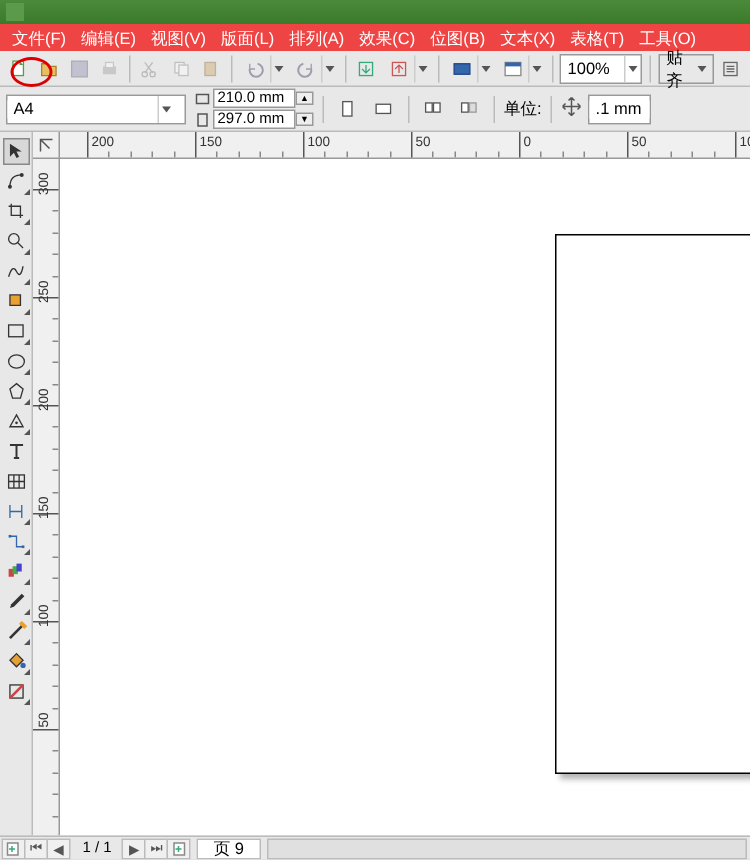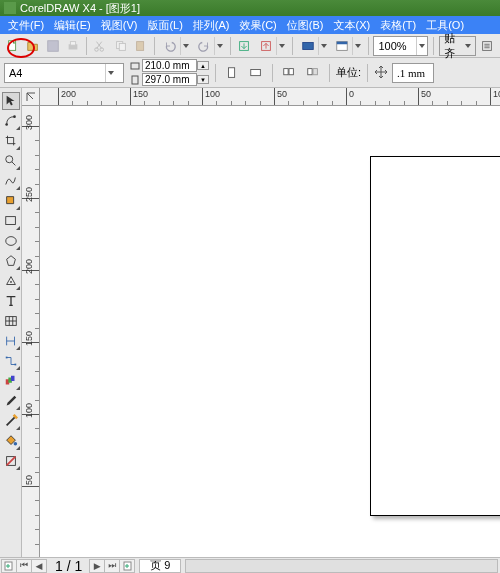--- a/index.html
+++ b/index.html
@@ -1,19 +1,19 @@
 <!DOCTYPE html>
 <html><head>
 <meta charset="utf-8">
 <style>
 * { box-sizing: border-box; margin: 0; padding: 0; font-family: "Microsoft YaHei", Tahoma, sans-serif; font-size: 11px; }
 body { background: #c0c0c0; width: 500px; height: 573px; overflow: hidden; position: relative; }
 .titlebar { background: linear-gradient(#4a8a3a, #3a7a2a); height: 16px; display: flex; align-items: center; padding: 0 4px; color: #fff; }
 .titlebar .icon { width: 12px; height: 12px; background: #5a9a4a; margin-right: 4px; display:inline-block; }
-.menubar { background: #3b82f6; height: 18px; display: flex; align-items: center; padding: 0 4px; gap: 2px; }
+.menubar { background: #ef4444; height: 18px; display: flex; align-items: center; padding: 0 4px; gap: 2px; }
 .menubar .mitem { color: #fff; padding: 0 4px; cursor: pointer; white-space: nowrap; }
 .toolbar1 { background: #e8e8e8; height: 24px; display: flex; align-items: center; padding: 2px 4px; gap: 3px; border-bottom: 1px solid #bbb; }
 .toolbar2 { background: #e8e8e8; height: 30px; display: flex; align-items: center; padding: 2px 4px; gap: 4px; border-bottom: 1px solid #bbb; }
 .tbtn { width: 20px; height: 20px; border: 1px solid transparent; display: flex; align-items: center; justify-content: center; cursor: pointer; color: #444; }
 .tbtn svg { width: 14px; height: 14px; }
 .sep { width: 1px; height: 18px; background: #bbb; margin: 0 2px; }
 .dd { display: flex; align-items: center; }
 .dd-btn { width: 11px; height: 18px; border-left: 1px solid #ccc; display:flex; align-items:center; justify-content:center; cursor:pointer; }
 .dd-btn::after { content: ""; border-left: 3px solid transparent; border-right: 3px solid transparent; border-top: 4px solid #555; }
 .combo { display: flex; border: 1px solid #999; background: #fff; height: 20px; align-items: center; }
@@ -40,29 +40,28 @@
 .vruler { width: 18px; background: #f0f0f0; border-right: 1px solid #999; position: relative; overflow: hidden; }
 .vruler .tick { position: absolute; left: 0; width: 18px; border-top: 1px solid #555; }
 .vruler .tick span { position: absolute; left: 2px; top: -12px; font-size: 9px; color: #333; writing-mode: vertical-rl; transform: rotate(180deg); }
 .vruler .stick { position: absolute; right: 0; width: 4px; border-top: 1px solid #888; }
 .corner { position: absolute; left: 0; top: 0; width: 18px; height: 18px; background: #f0f0f0; border-right: 1px solid #999; border-bottom: 1px solid #999; z-index: 2; display:flex; align-items:center; justify-content:center; }
 .canvas { flex: 1; background: #fff; position: relative; overflow: hidden; }
 .page { position: absolute; background: #fff; border: 1px solid #000; box-shadow: 3px 3px 4px rgba(0,0,0,0.3); }
 .statusbar { position: absolute; bottom: 0; left: 0; right: 0; height: 16px; background: #e8e8e8; border-top: 1px solid #bbb; display: flex; align-items: center; padding: 0 2px; gap: 0; }
 .sb-btn { width: 16px; height: 14px; border: 1px solid #bbb; background: #f0f0f0; display:flex; align-items:center; justify-content:center; cursor:pointer; font-size:9px; color:#555; margin-left:-1px; }
 .page-tab { padding: 0 10px; height: 14px; background: #fff; border: 1px solid #bbb; margin-left: 4px; display:flex; align-items:center; cursor:pointer; }
-.page-count { padding: 0 8px; font-size: 14px; }
+.page-count { padding: 0 8px; font-size: 10px; }
 .hscroll-track { flex: 1; background: #e0e0e0; height: 14px; margin-left: 4px; border: 1px solid #bbb; position: relative; }
 </style>
 </head>
 <body>
 
 <div class="titlebar">
   <span class="icon"></span>
-  <span>CorelDRAW X4 - [图形1]</span>
 </div>
 
 <div class="menubar" id="menubar">
     <div class="mitem">文件(F)</div>
     <div class="mitem">编辑(E)</div>
     <div class="mitem">视图(V)</div>
     <div class="mitem">版面(L)</div>
     <div class="mitem">排列(A)</div>
     <div class="mitem">效果(C)</div>
     <div class="mitem">位图(B)</div>
@@ -237,21 +236,21 @@
         <rect x="8" y="3" width="5" height="7" fill="#ddd" stroke="#999"></rect>
       </svg>
     </div>
   <div class="sep"></div>
   <span>单位:</span>
   <div class="sep"></div>
   <span><svg width="14" height="14" viewBox="0 0 14 14">
         <path d="M7 1 L7 13 M1 7 L13 7 M7 1 L5 3 M7 1 L9 3 M7 13 L5 11 M7 13 L9 11 M1 7 L3 5 M1 7 L3 9 M13 7 L11 5 M13 7 L11 9" stroke="#555" fill="none"></path>
       </svg></span>
   <div class="combo">
-    <input style="width: 40px; font-family: Liberation Serif, serif;" value=".1 mm">
+    <input style="width: 40px;" value=".1 mm">
   </div>
 </div>
 
 <div class="red-circle"></div>
 
 <div class="workarea">
   <div class="toolbox" id="toolbox">
       <div class="tool sel">
         <svg viewBox="0 0 16 16">
           <path d="M3 2 L3 12 L6 9 L8 13 L10 12 L8 8 L12 8 Z" fill="#333"></path>

